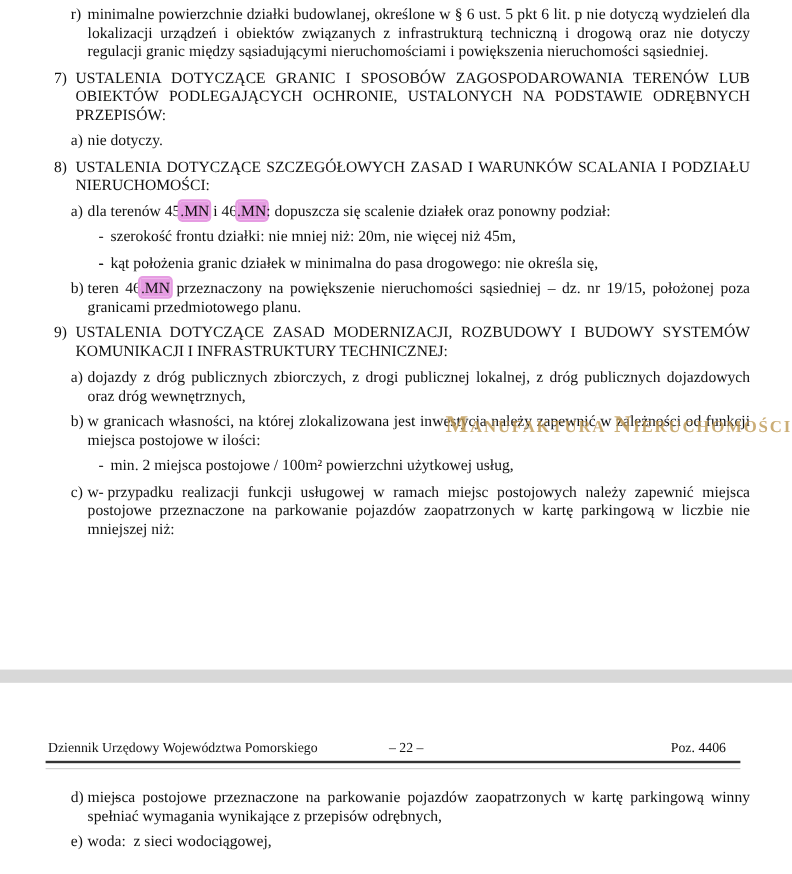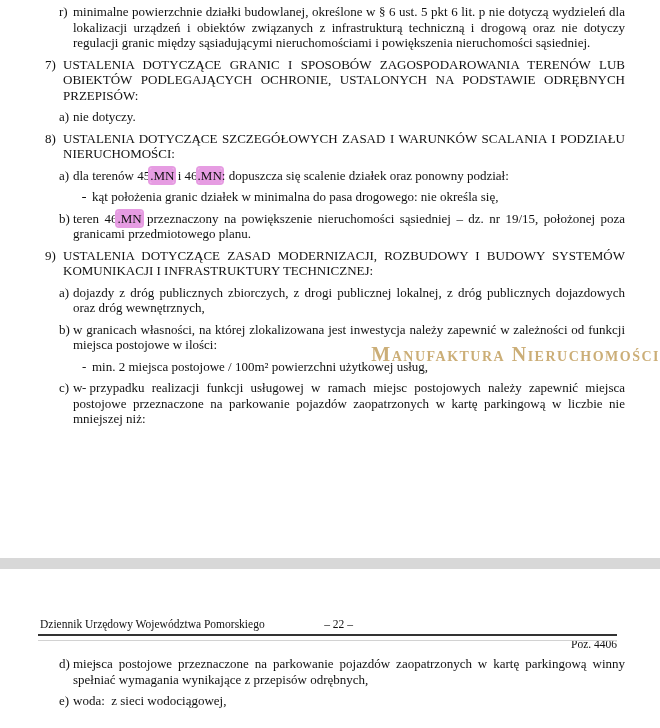--- a/index.html
+++ b/index.html
@@ -20,35 +20,35 @@
   .hl{background:var(--hl,#e69ce2);box-shadow:0 0 0 2px var(--hl,#e69ce2);border-radius:2px;}
   #watermark{
     position:absolute;top:347px;left:0;width:660px;text-align:right;
     font-variant:small-caps;font-weight:bold;font-size:20px;letter-spacing:1.5px;
     color:var(--wm,#bf9a56);opacity:.8;z-index:3;pointer-events:none;white-space:nowrap;
   }
   #separator{position:absolute;left:0;top:558px;width:660px;height:11px;background:var(--sep,#d8d8d8);}
   #footer{position:absolute;left:38px;top:617px;width:579px;font-size:11.5px;line-height:14px;}
   #footer .center{position:absolute;left:11px;width:100%;text-align:center;top:0;}
   #footer .left{position:absolute;left:2px;top:0;}
-  #footer .right{position:absolute;right:0;top:0;margin-top:20px;}
+  #footer .right{position:absolute;right:12px;top:0;}
   #footer-rule{position:absolute;left:38px;top:634px;width:579px;height:0;border-top:2.5px solid var(--rule,#333);}
   #footer-rule2{position:absolute;left:38px;top:640px;width:579px;height:0;border-top:1px solid #d2d2d2;}
   #page2{position:absolute;left:0;top:650px;width:660px;}
 </style>
 </head>
 <body style="--text: #111111; --hl: #e69ce2; --wm: #bf9a56; --sep: #d8d8d8; --rule: #333333;">
 
 <div id="page1" class="content">
     <p class="blk letter"><span class="lab">r)</span><span>minimalne powierzchnie działki budowlanej, określone w § 6 ust. 5 pkt 6 lit. p nie dotyczą wydzieleń dla lokalizacji urządzeń i obiektów związanych z infrastrukturą techniczną i drogową oraz nie dotyczy regulacji granic między sąsiadującymi nieruchomościami i powiększenia nieruchomości sąsiedniej.</span></p>
     <p class="blk number"><span class="lab">7)</span><span>USTALENIA DOTYCZĄCE GRANIC I SPOSOBÓW ZAGOSPODAROWANIA TERENÓW LUB OBIEKTÓW PODLEGAJĄCYCH OCHRONIE, USTALONYCH NA PODSTAWIE ODRĘBNYCH PRZEPISÓW:</span></p>
     <p class="blk letter"><span class="lab">a)</span><span>nie dotyczy.</span></p>
     <p class="blk number"><span class="lab">8)</span><span>USTALENIA DOTYCZĄCE SZCZEGÓŁOWYCH ZASAD I WARUNKÓW SCALANIA I PODZIAŁU NIERUCHOMOŚCI:</span></p>
     <p class="blk letter"><span class="lab">a)</span><span>dla terenów 45</span><span class="hl">.MN</span><span> i 46</span><span class="hl">.MN</span><span>: dopuszcza się scalenie działek oraz ponowny podział:</span></p>
-    <p class="blk dash"><span class="lab">-</span></p>
+    <p class="blk dash"><span class="lab">-</span><span>szerokość frontu działki: nie mniej niż: 20m, nie więcej niż 45m,</span></p>
     <p class="blk dash"><span class="lab">-</span></p>
     <p class="blk dash"><span class="lab">-</span><span>kąt położenia granic działek w minimalna do pasa drogowego: nie określa się,</span></p>
     <p class="blk letter"><span class="lab">b)</span><span>teren 46</span><span class="hl">.MN</span><span> przeznaczony na powiększenie nieruchomości sąsiedniej – dz. nr 19/15, położonej poza granicami przedmiotowego planu.</span></p>
     <p class="blk number"><span class="lab">9)</span><span>USTALENIA DOTYCZĄCE ZASAD MODERNIZACJI, ROZBUDOWY I BUDOWY SYSTEMÓW KOMUNIKACJI I INFRASTRUKTURY TECHNICZNEJ:</span></p>
     <p class="blk letter"><span class="lab">a)</span><span>dojazdy z dróg publicznych zbiorczych, z drogi publicznej lokalnej, z dróg publicznych dojazdowych oraz dróg wewnętrznych,</span></p>
     <p class="blk letter"><span class="lab">b)</span><span>w granicach własności, na której zlokalizowana jest inwestycja należy zapewnić w zależności od funkcji miejsca postojowe w ilości:</span></p>
     <p class="blk dash"><span class="lab">-</span><span>min. 2 miejsca postojowe / 100m² powierzchni użytkowej usług,</span></p>
     <p class="blk dash"><span class="lab">-</span></p>
     <p class="blk letter"><span class="lab">c)</span><span>w przypadku realizacji funkcji usługowej w ramach miejsc postojowych należy zapewnić miejsca postojowe przeznaczone na parkowanie pojazdów zaopatrzonych w kartę parkingową w liczbie nie mniejszej niż:</span></p>
   </div>

